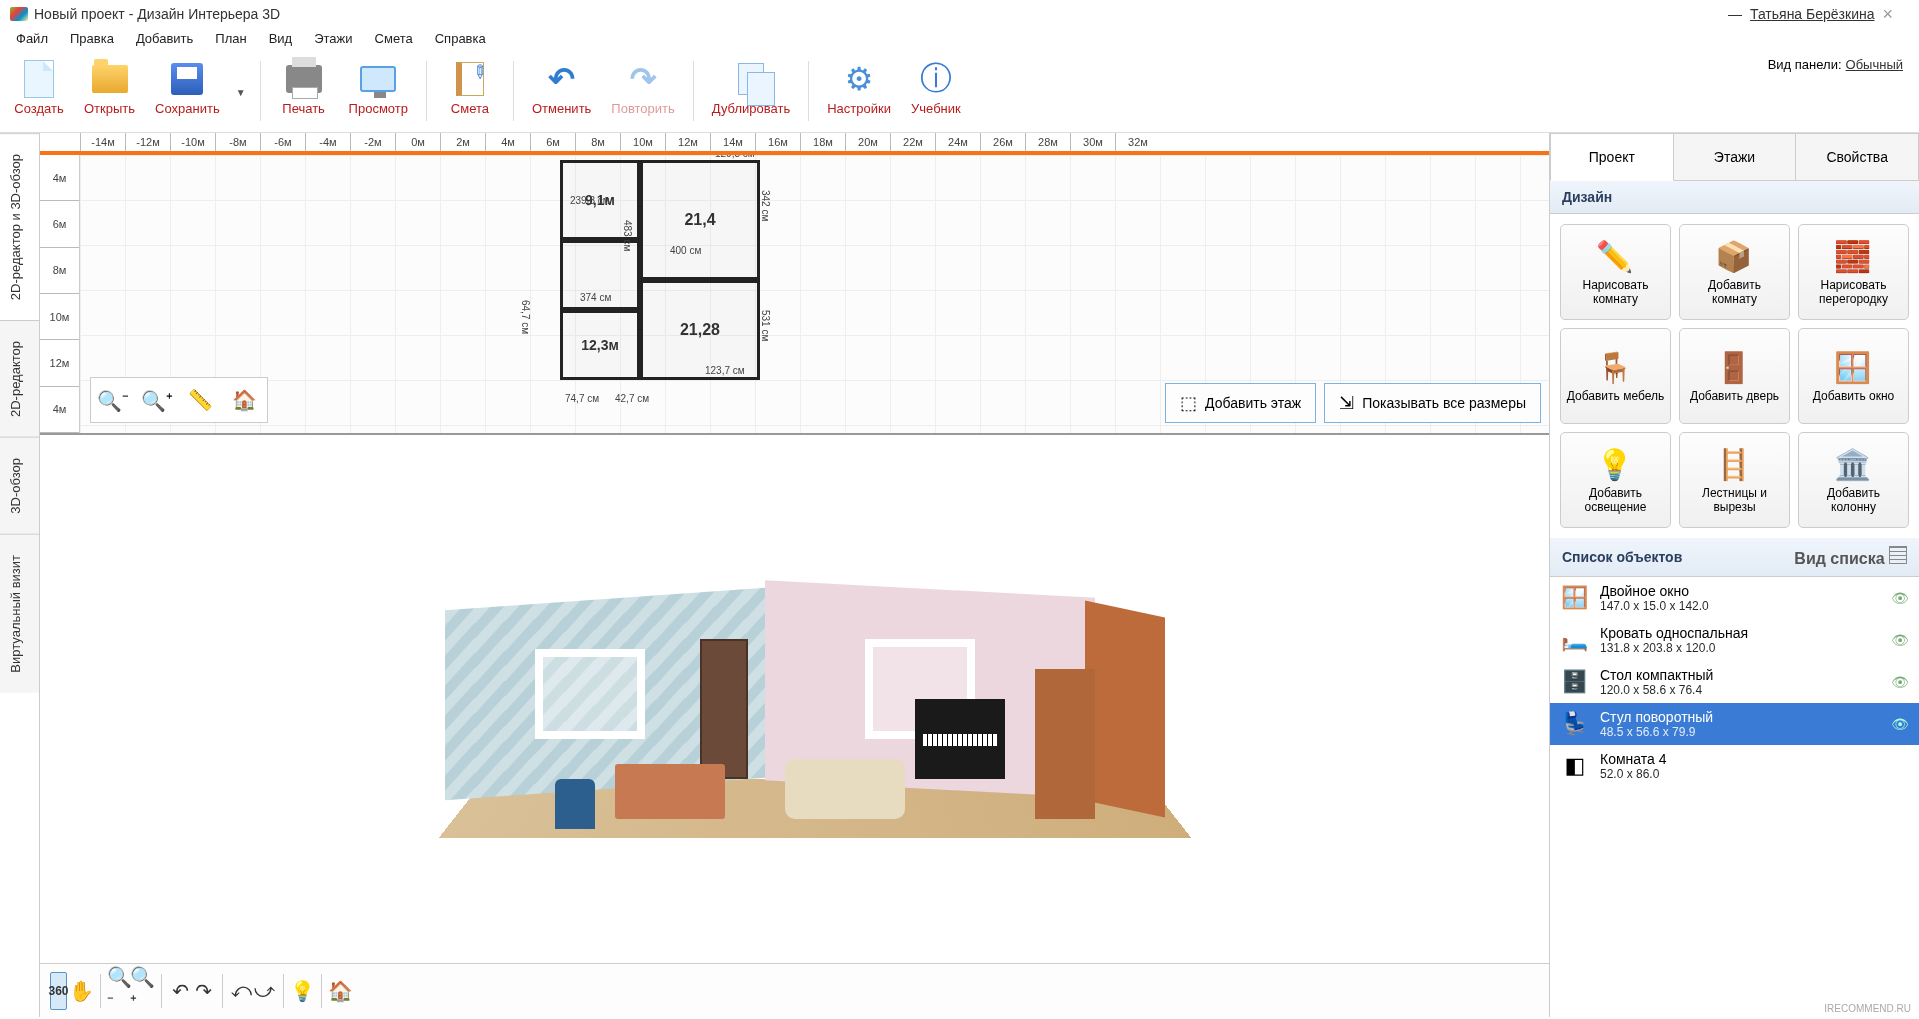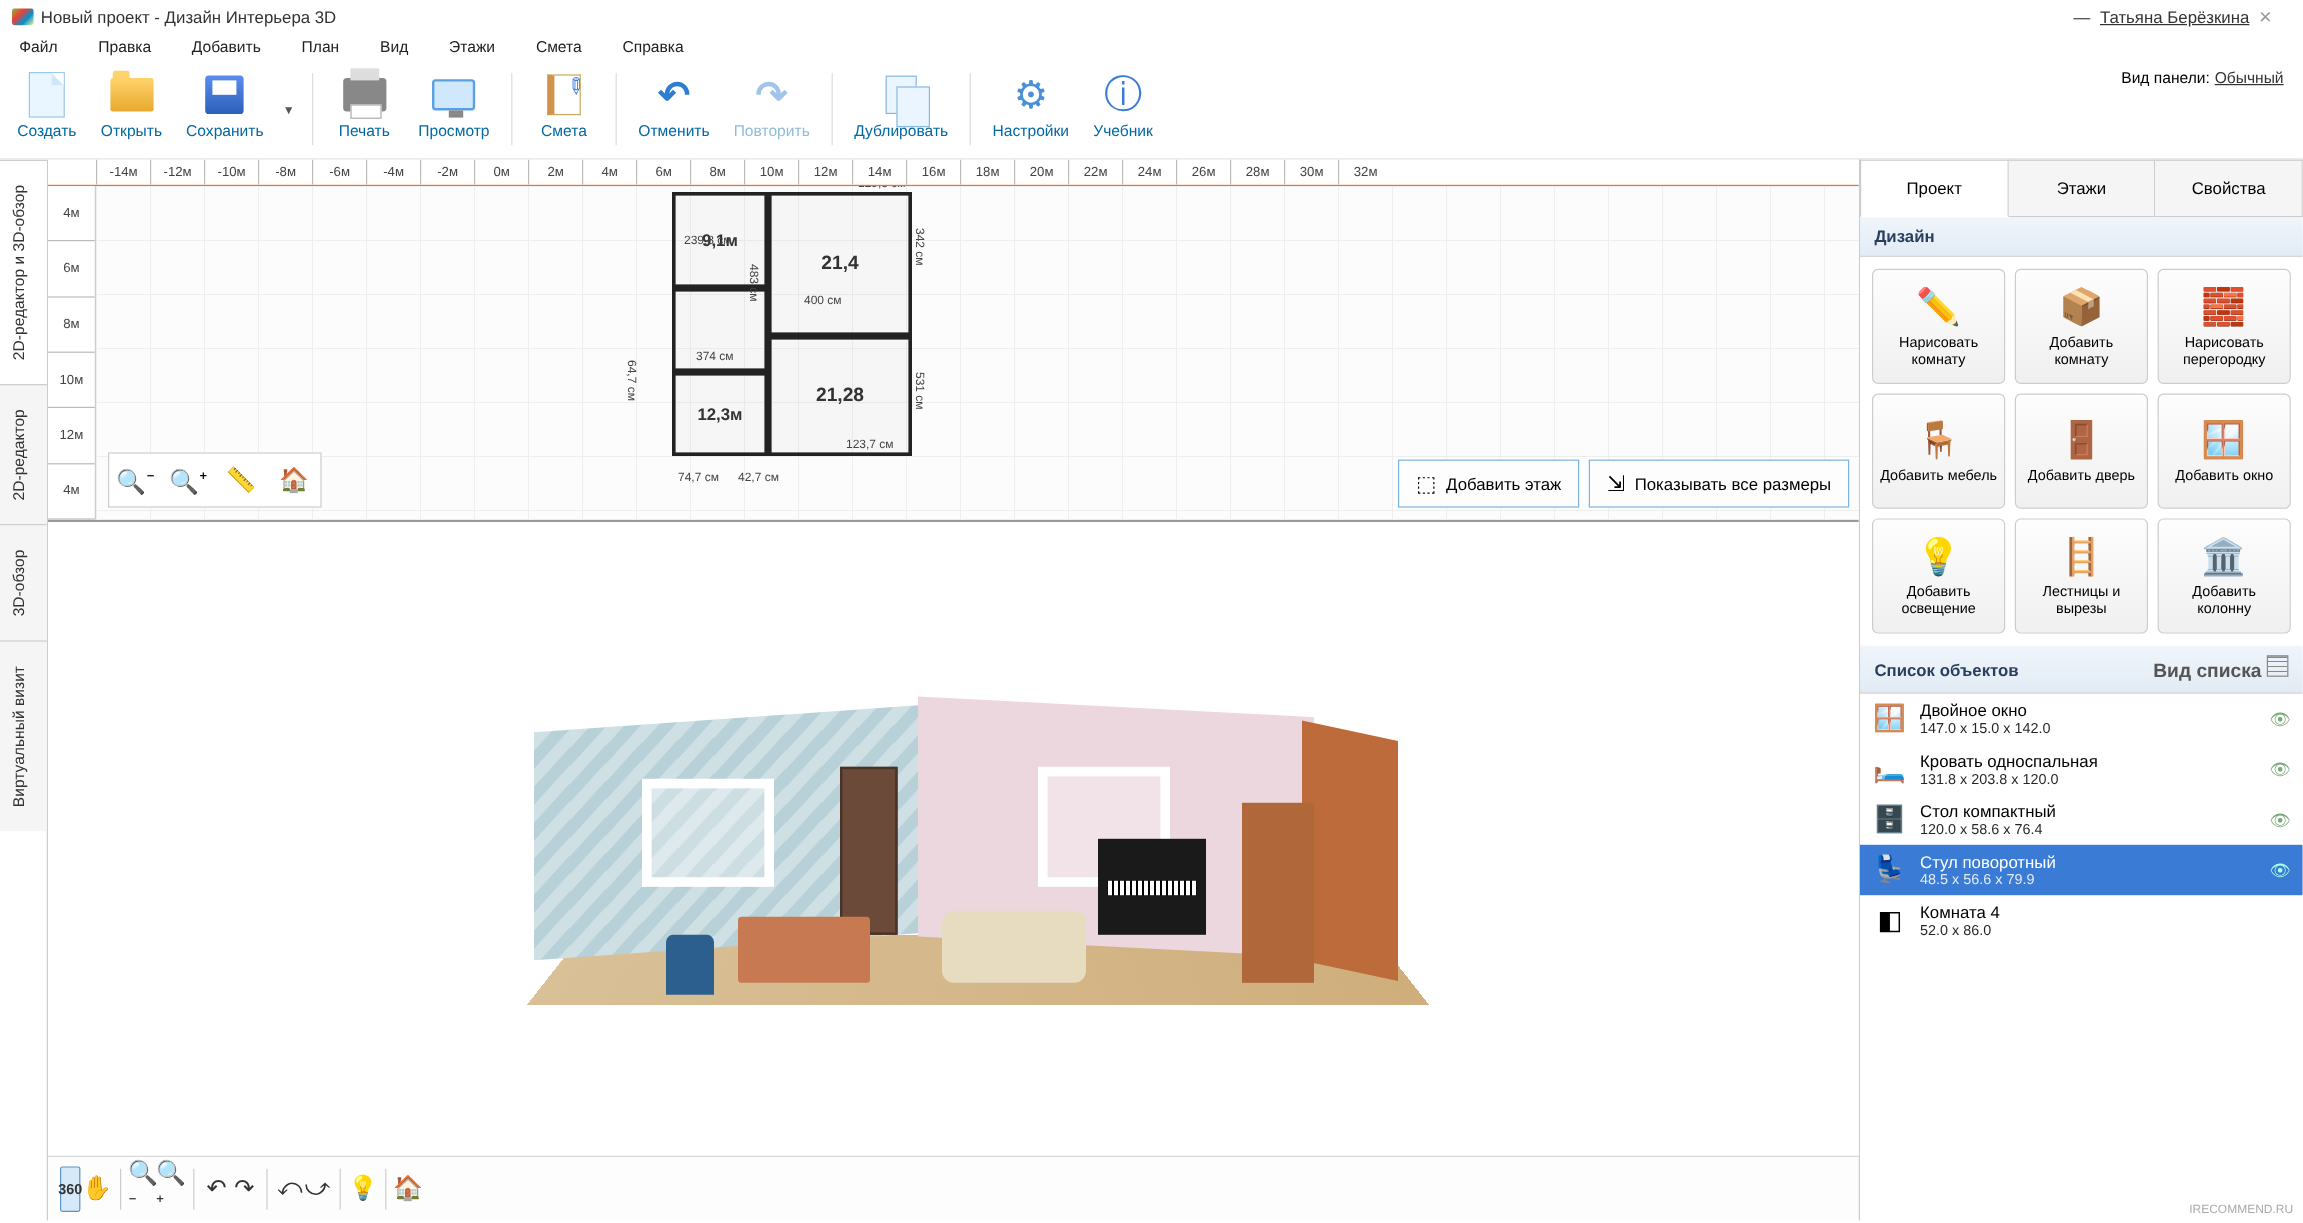--- a/index.html
+++ b/index.html
@@ -7,30 +7,30 @@
 
 
 .title-bar { display: flex; align-items: center; justify-content: space-between; padding: 4px 26px 2px 10px; height: 26px; }
 .title-left { display: flex; align-items: center; gap: 6px; font-size: 14px; color: #333; }
 .app-icon { width: 18px; height: 14px; background: linear-gradient(135deg, #7bc043, #ee4035, #0392cf, #fdf498); border-radius: 2px; }
 .title-right { font-size: 14px; color: #333; display: flex; align-items: center; gap: 8px; }
 .title-right .user { text-decoration: underline; }
 .win-close { font-size: 18px; color: #999; cursor: pointer; }
 
 
-.menu-bar { display: flex; padding: 2px 6px; gap: 14px; font-size: 13px; }
+.menu-bar { display: flex; padding: 2px 6px; gap: 2px; font-size: 13px; }
 .menu-item { padding: 3px 10px; cursor: pointer; color: #222; }
 
 
 .toolbar { display: flex; align-items: flex-start; padding: 6px 4px 4px 4px; border-bottom: 1px solid #ddd; height: 82px; }
 .tool-group { display: flex; align-items: flex-start; }
 .tool-btn { display: flex; flex-direction: column; align-items: center; justify-content: flex-start; padding: 2px 10px 2px 10px; cursor: pointer; min-width: 70px; height: 70px; }
 .tool-btn.disabled { opacity: 0.45; }
 .tool-btn .ico { width: 40px; height: 40px; display: flex; align-items: center; justify-content: center; font-size: 32px; }
-.tool-btn .lbl { font-size: 13px; color: #0369a1; margin-top: 2px; }
+.tool-btn .lbl { font-size: 13px; color: #b91c1c; margin-top: 2px; }
 .tool-sep { width: 1px; background: #ddd; margin: 4px 8px; height: 60px; }
 .toolbar-right { margin-left: auto; padding-right: 12px; font-size: 13px; display: flex; align-items: center; gap: 4px; }
 .toolbar-right a { color: #333; text-decoration: underline; }
 .dropdown-arrow { font-size: 10px; color: #555; padding: 0 6px; align-self: center; }
 
 
 .ic-new { width: 30px; height: 38px; background: #eaf6ff; border: 1px solid #9ac8e8; position: relative; }
 .ic-new::after { content: ""; position: absolute; top: 0; right: 0; border-top: 10px solid #fff; border-left: 10px solid #cde8f9; }
 .ic-open { width: 36px; height: 28px; background: linear-gradient(#ffd36b, #e8a92f); border-radius: 2px; position: relative; }
 .ic-open::before { content: ""; position: absolute; top: -6px; left: 2px; width: 14px; height: 6px; background: #ffd36b; border-radius: 2px 2px 0 0; }
@@ -52,21 +52,21 @@
 
 
 .main { display: flex; height: calc(100% - 26px - 27px - 82px); }
 .side-tabs { width: 40px; background: #fff; border-right: 1px solid #ccc; display: flex; flex-direction: column; }
 .side-tab { writing-mode: vertical-rl; transform: rotate(180deg); padding: 20px 8px; text-align: center; font-size: 13px; border-bottom: 1px solid #ccc; cursor: pointer; background: #f5f5f5; color: #333; }
 .side-tab.active { background: #fff; font-weight: normal; }
 
 .center-col { flex: 1; display: flex; flex-direction: column; min-width: 0; }
 
 
-.ruler-h { height: 22px; background: #fff; border-bottom: 1px solid #f97316; display: flex; align-items: center; font-size: 11px; color: #444; position: relative; overflow: hidden; padding-left: 40px; }
+.ruler-h { height: 22px; background: #fff; border-bottom: 4px solid #f97316; display: flex; align-items: center; font-size: 11px; color: #444; position: relative; overflow: hidden; padding-left: 40px; }
 .ruler-h .tick { flex: 0 0 45px; text-align: center; border-left: 1px solid #bbb; height: 100%; display: flex; align-items: center; justify-content: center; }
 .view2d-row { display: flex; height: 280px; border-bottom: 2px solid #999; }
 .ruler-v { width: 40px; background: #fff; border-right: 1px solid #ccc; display: flex; flex-direction: column; font-size: 11px; color: #444; }
 .ruler-v .tick { flex: 1; border-bottom: 1px solid #bbb; display: flex; align-items: center; justify-content: center; }
 .view2d { flex: 1; background: #fcfcfc; background-image: linear-gradient(#eee 1px, transparent 1px), linear-gradient(90deg, #eee 1px, transparent 1px); background-size: 45px 45px; position: relative; overflow: hidden; }
 .floorplan { position: absolute; left: 480px; top: 5px; width: 210px; height: 245px; }
 .room { position: absolute; border: 3px solid #222; background: rgba(200,200,200,0.1); font-size: 10px; color: #333; display: flex; align-items: center; justify-content: center; flex-direction: column; }
 .dim-label { position: absolute; font-size: 10px; color: #444; white-space: nowrap; }
 .view2d-tools { position: absolute; left: 10px; bottom: 10px; display: flex; gap: 8px; background: #fff; padding: 4px; border: 1px solid #ccc; }
 .vt { width: 36px; height: 36px; display: flex; align-items: center; justify-content: center; font-size: 20px; cursor: pointer; border: 1px solid transparent; }

